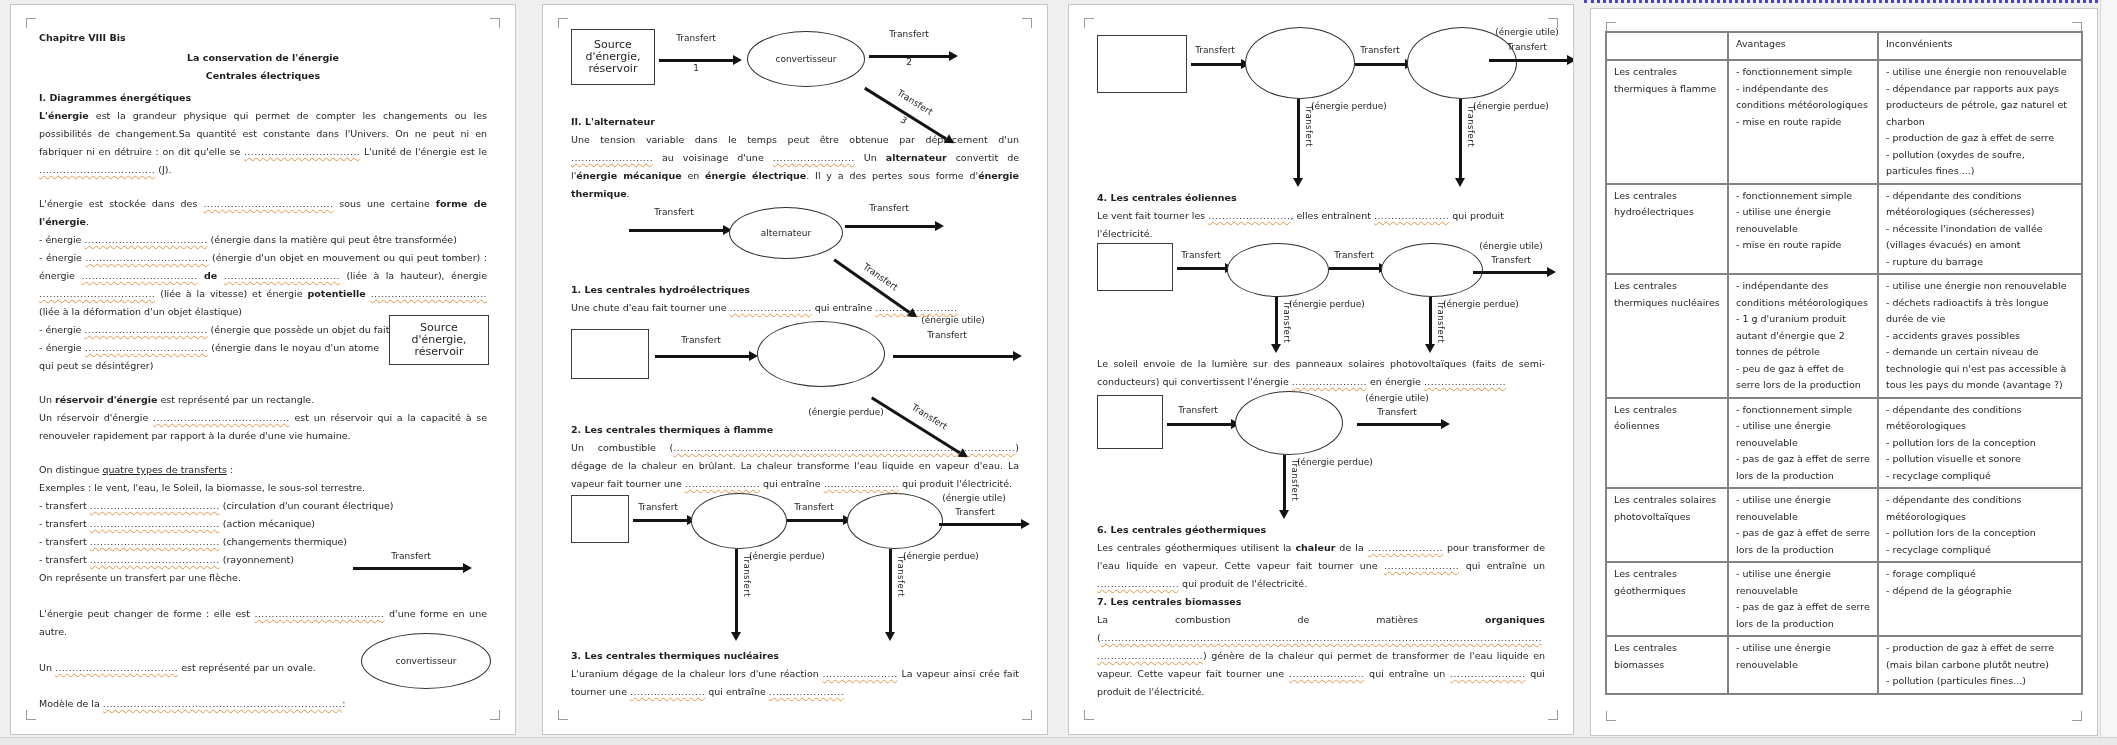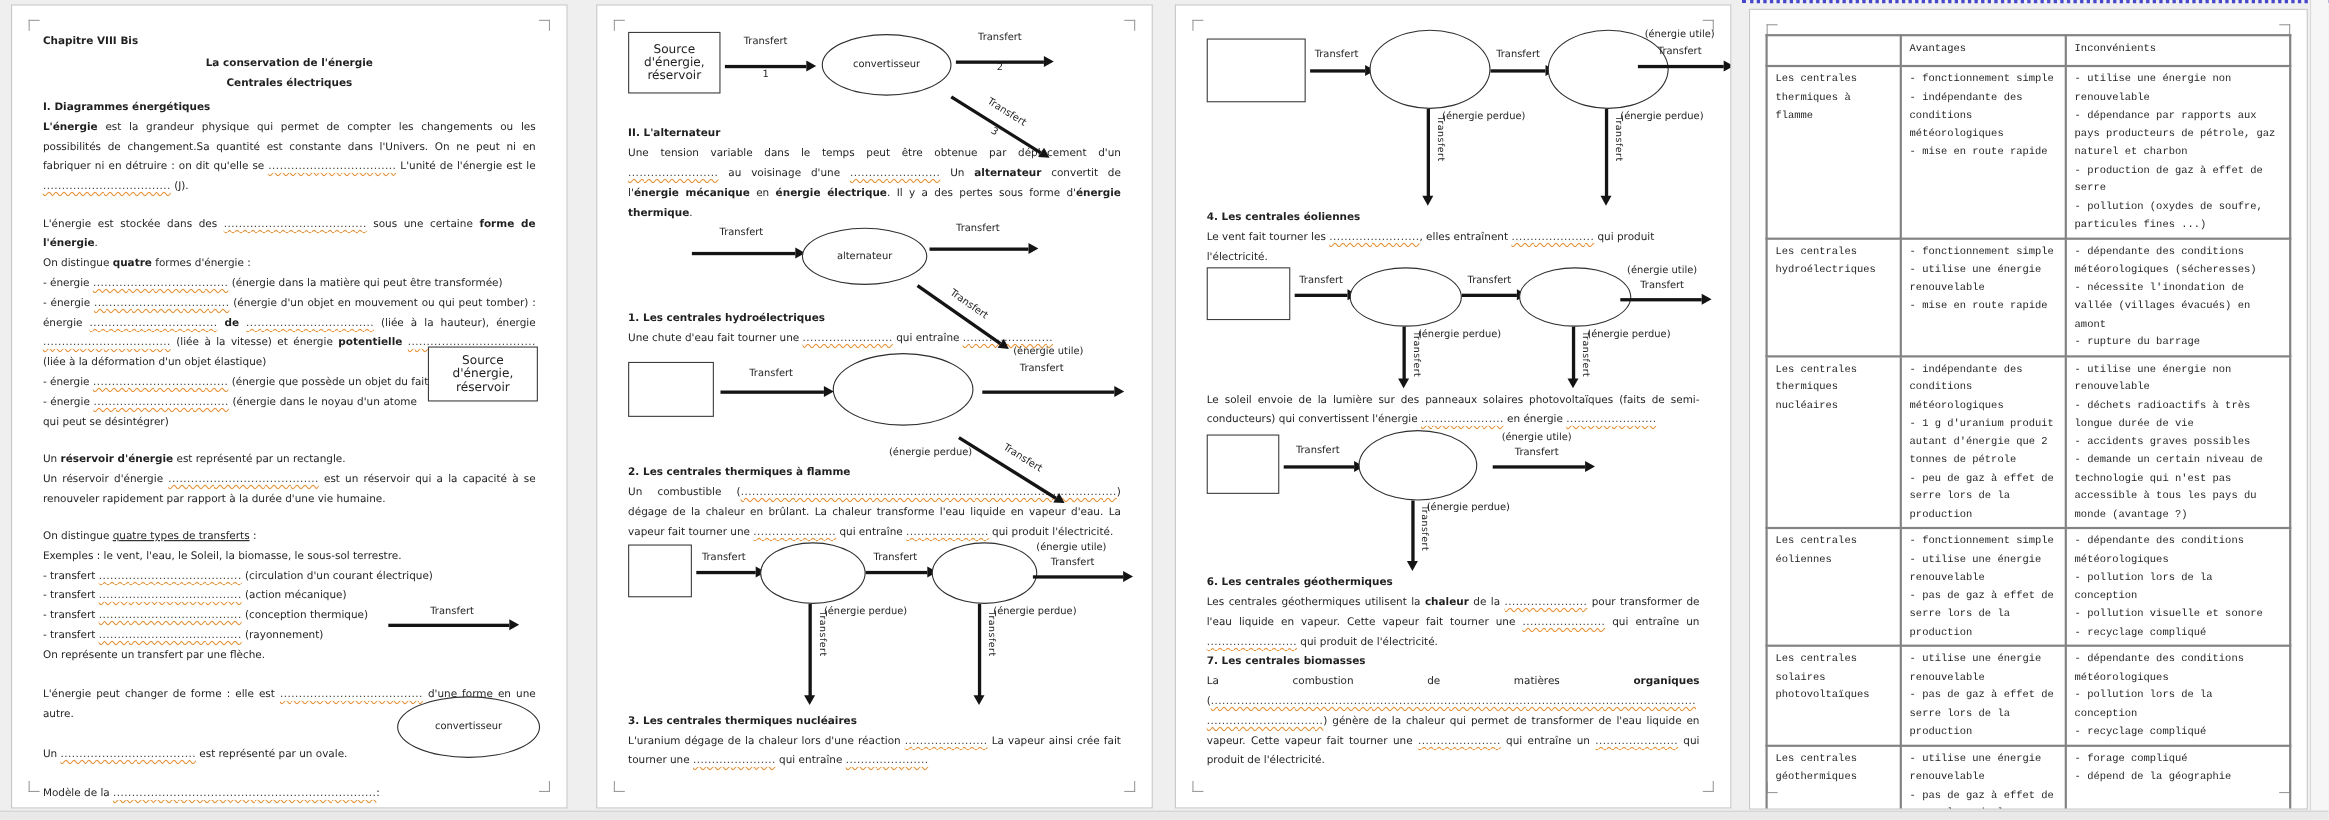--- a/index.html
+++ b/index.html
@@ -10,21 +10,21 @@
   }
   .page{
     position:absolute;top:4px;width:506px;height:731px;
     background:#ffffff;border:1px solid #c6c6c6;box-sizing:border-box;
     overflow:hidden;
   }
   #p1{left:10px}#p2{left:542px}#p3{left:1068px}
   #p4wrap{position:absolute;left:1584px;top:0;width:533px;height:745px;border-top:3px dotted #4747cc;box-sizing:border-box;}
   #p4{position:absolute;left:6px;top:5px;width:508px;height:728px;background:#fff;border:1px solid #c6c6c6;box-sizing:border-box;overflow:hidden;}
   .inner{position:absolute;inset:0;padding:24px 28px;box-sizing:border-box;font-size:9.5px;line-height:18px;}
-  #p4 .inner{padding:22px 14px;font-family:Liberation Mono, monospace;}
+  #p4 .inner{padding:22px 14px;}
   
   .cm{position:absolute;width:9px;height:9px;border:0 solid #9b9b9b;}
   .cm.tl{left:15px;top:13px;border-left-width:1px;border-top-width:1px;}
   .cm.tr{right:15px;top:13px;border-right-width:1px;border-top-width:1px;}
   .cm.bl{left:15px;bottom:14px;border-left-width:1px;border-bottom-width:1px;}
   .cm.br{right:15px;bottom:14px;border-right-width:1px;border-bottom-width:1px;}
   
   .b{font-weight:700;}
   .u{text-decoration:underline;}
   .blank{color:#3a3a3a;letter-spacing:.4px;overflow-wrap:anywhere;
@@ -68,32 +68,31 @@
   <div class="cm tr"></div>
   <div class="cm bl"></div>
   <div class="cm br"></div>
   <div class="inner">
     <div class="h">Chapitre VIII Bis</div>
     <div class="h tc" style="margin-top:2px">La conservation de l'énergie</div>
     <div class="h tc">Centrales électriques</div>
     <div class="h" style="margin-top:4px">I. Diagrammes énergétiques</div>
     <p class="pj"><span class="b">L'énergie</span><span> est la grandeur physique qui permet de compter les changements ou les possibilités de changement.Sa quantité est constante dans l'Univers. On ne peut ni en fabriquer ni en détruire : on dit qu'elle se </span><span class="blank">..................................</span><span> L'unité de l'énergie est le </span><span class="blank">..................................</span><span> (J).</span></p>
     <p class="pj mt16"><span>L'énergie est stockée dans des </span><span class="blank">......................................</span><span> sous une certaine </span><span class="b">forme de l'énergie</span><span>.</span></p>
-    <p class="pl"><span>On distingue </span><span class="b">quatre</span><span> formes d'énergie :</span></p>
     <p class="pl"><span>- énergie </span><span class="blank">....................................</span><span> (énergie dans la matière qui peut être transformée)</span></p>
     <p class="pj"><span>- énergie </span><span class="blank">....................................</span><span> (énergie d'un objet en mouvement ou qui peut tomber) : énergie </span><span class="blank">..................................</span><span> </span><span class="b">de</span><span> </span><span class="blank">..................................</span><span> (liée à la hauteur), énergie </span><span class="blank">..................................</span><span> (liée à la vitesse) et énergie </span><span class="b">potentielle</span><span> </span><span class="blank">..................................</span><span> (liée à la déformation d'un objet élastique)</span></p>
     <p class="pl"><span>- énergie </span><span class="blank">....................................</span><span> (énergie que possède un objet du fait de sa température)</span></p>
     <p class="pj" style="width:340px"><span>- énergie </span><span class="blank">....................................</span><span> (énergie dans le noyau d'un atome qui peut se désintégrer)</span></p>
     <p class="pl mt16"><span>Un </span><span class="b">réservoir d'énergie</span><span> est représenté par un rectangle.</span></p>
     <p class="pj"><span>Un réservoir d'énergie </span><span class="blank">........................................</span><span> est un réservoir qui a la capacité à se renouveler rapidement par rapport à la durée d'une vie humaine.</span></p>
     <p class="pl mt16"><span>On distingue </span><span class="u">quatre types de transferts</span><span> :</span></p>
     <p class="pl">Exemples : le vent, l'eau, le Soleil, la biomasse, le sous-sol terrestre.</p>
     <p class="pl"><span>- transfert </span><span class="blank">......................................</span><span> (circulation d'un courant électrique)</span></p>
     <p class="pl"><span>- transfert </span><span class="blank">......................................</span><span> (action mécanique)</span></p>
-    <p class="pl"><span>- transfert </span><span class="blank">......................................</span><span> (conception thermique)</span></p>
+    <p class="pl"><span>- transfert </span><span class="blank">......................................</span><span> (changements thermique)</span></p>
     <p class="pl"><span>- transfert </span><span class="blank">......................................</span><span> (rayonnement)</span></p>
     <p class="pl mt14">On représente un transfert par une flèche.</p>
     <p class="pj mt18"><span>L'énergie peut changer de forme : elle est </span><span class="blank">......................................</span><span> d'une forme en une autre.</span></p>
     <p class="pl mt18"><span>Un </span><span class="blank">....................................</span><span> est représenté par un ovale.</span></p>
     <p class="pl mt18"><span>Modèle de la </span><span class="blank">......................................................................</span><span>:</span></p>
   </div>
   <div class="dbox abs" style="left:378px;top:310px;width:100px;height:50px">Source d'énergie, réservoir</div>
   <div class="dlbl abs" style="left:352px;top:546px;width:96px">Transfert</div>
   <div class="harrow abs" style="left:342px;top:562px;width:110px"></div>
   <div class="oval abs" style="left:350px;top:628px;width:128px;height:54px">convertisseur</div>

